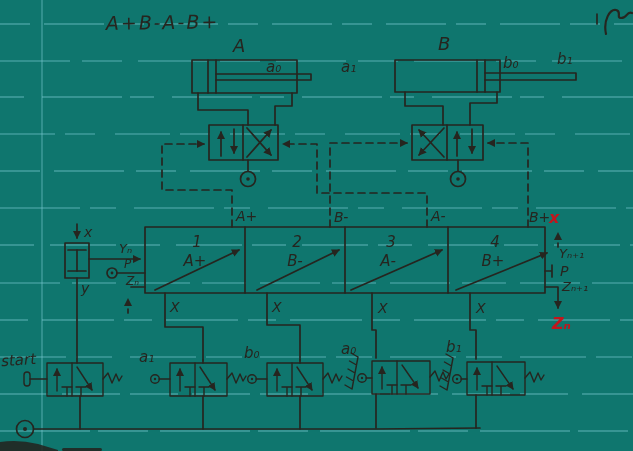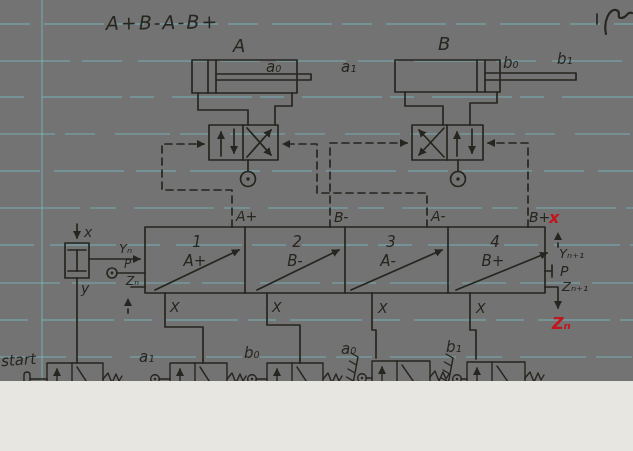--- a/index.html
+++ b/index.html
@@ -1,16 +1,16 @@
 <!DOCTYPE html>
 <html><head>
 <meta charset="utf-8">
 <style>
   html,body{margin:0;padding:0;background:#e8e6e0;}
-  #page{position:relative;width:633px;height:381px;background:#737373;overflow:hidden;
+  #page{position:relative;width:633px;height:451px;background:#0f766e;overflow:hidden;
         font-family:"DejaVu Sans",sans-serif;}
   svg{position:absolute;left:0;top:0;}
   .ink{stroke:#26251f;fill:none;stroke-width:1.7;stroke-linecap:round;stroke-linejoin:round;}
   .thin{stroke-width:1.4;}
   .dashed{stroke-dasharray:7 5;}
   .dashfine{stroke-dasharray:4 4;}
   .rule{stroke:#7bc9d2;stroke-width:1.3;opacity:.5;}
   .rule2{stroke:#7bc9d2;stroke-width:1.3;opacity:.45;}
   text{font-family:"DejaVu Sans",sans-serif;font-style:italic;fill:#26251f;stroke:none;}
   .red{fill:#c3151c;}

